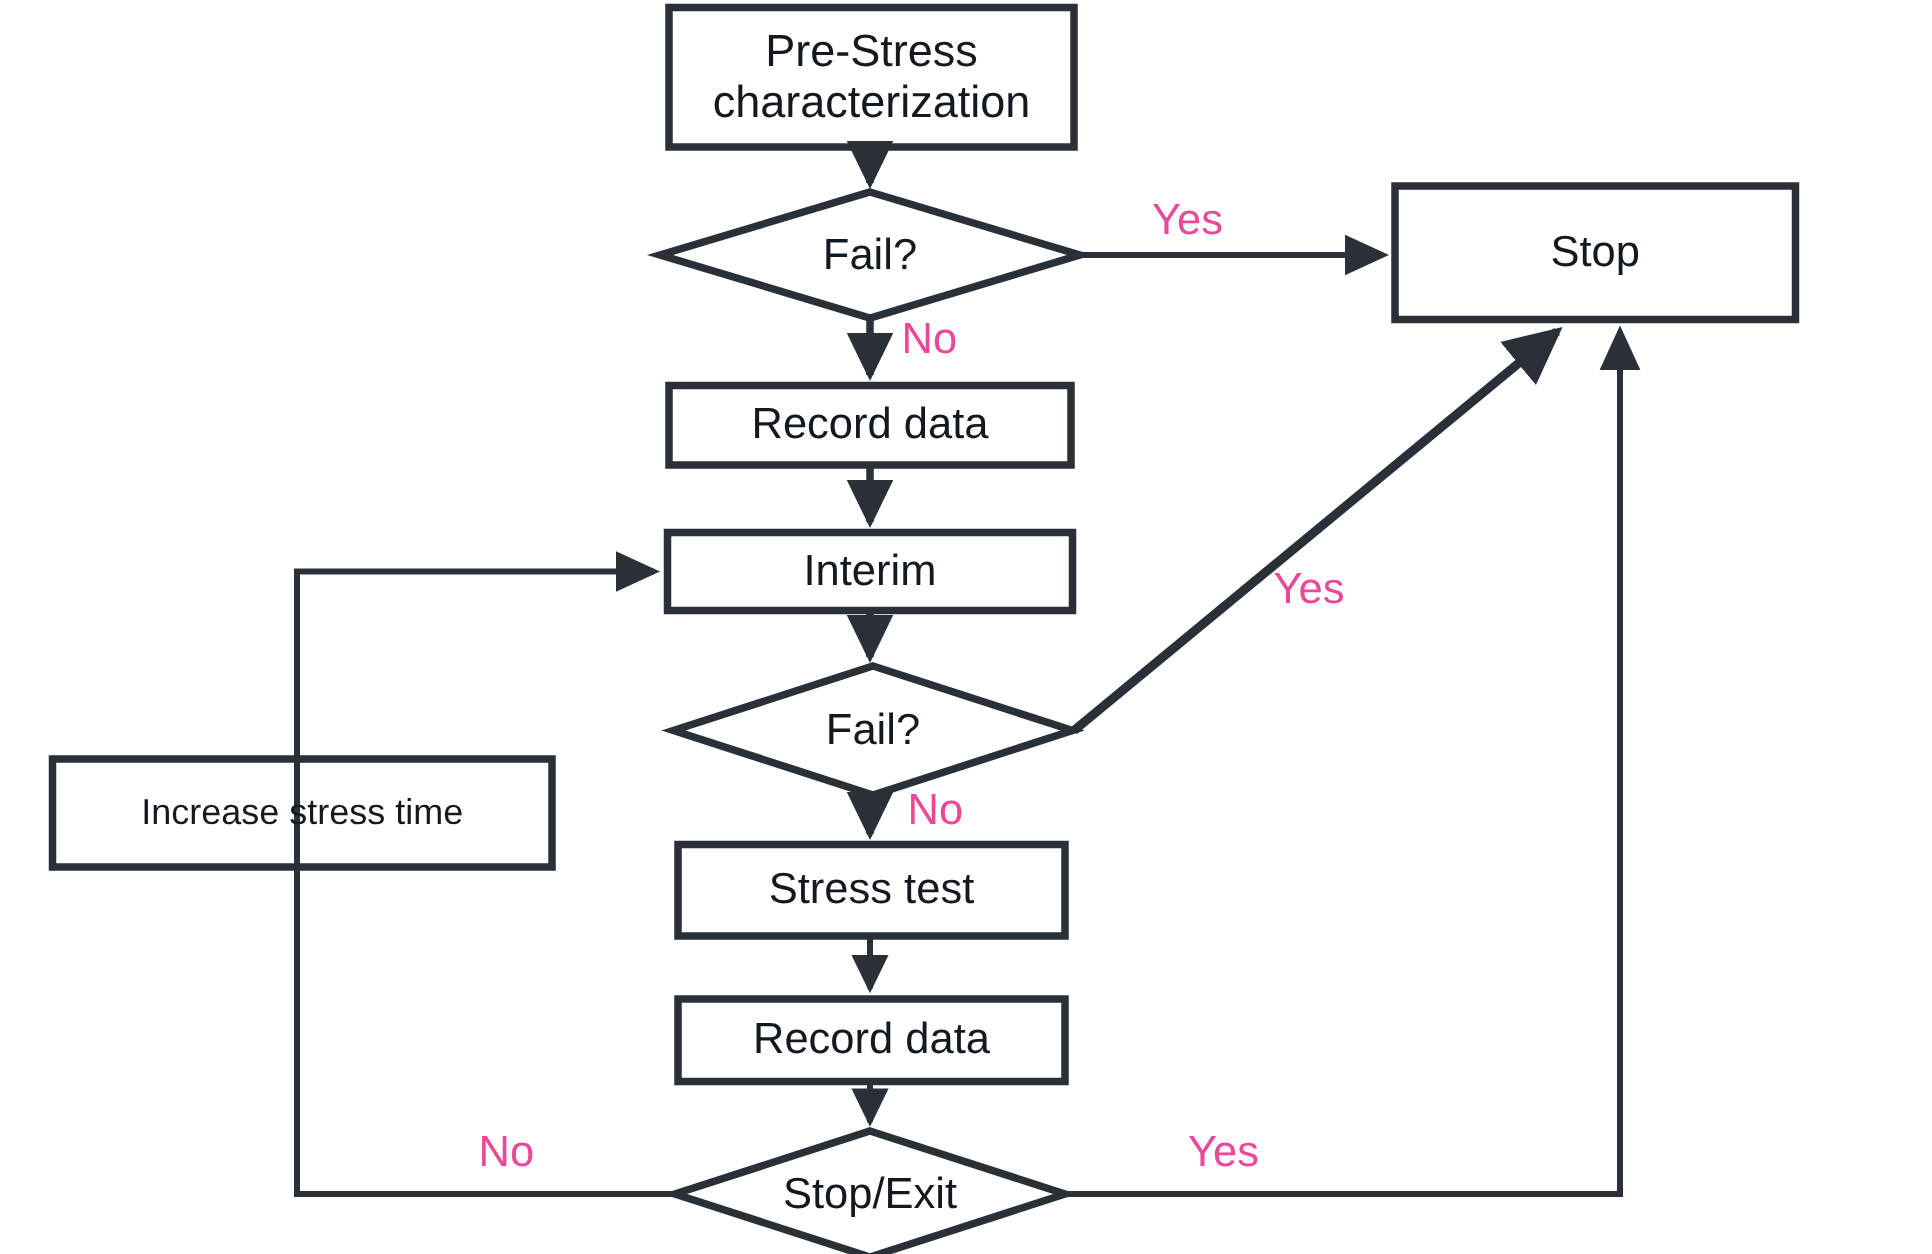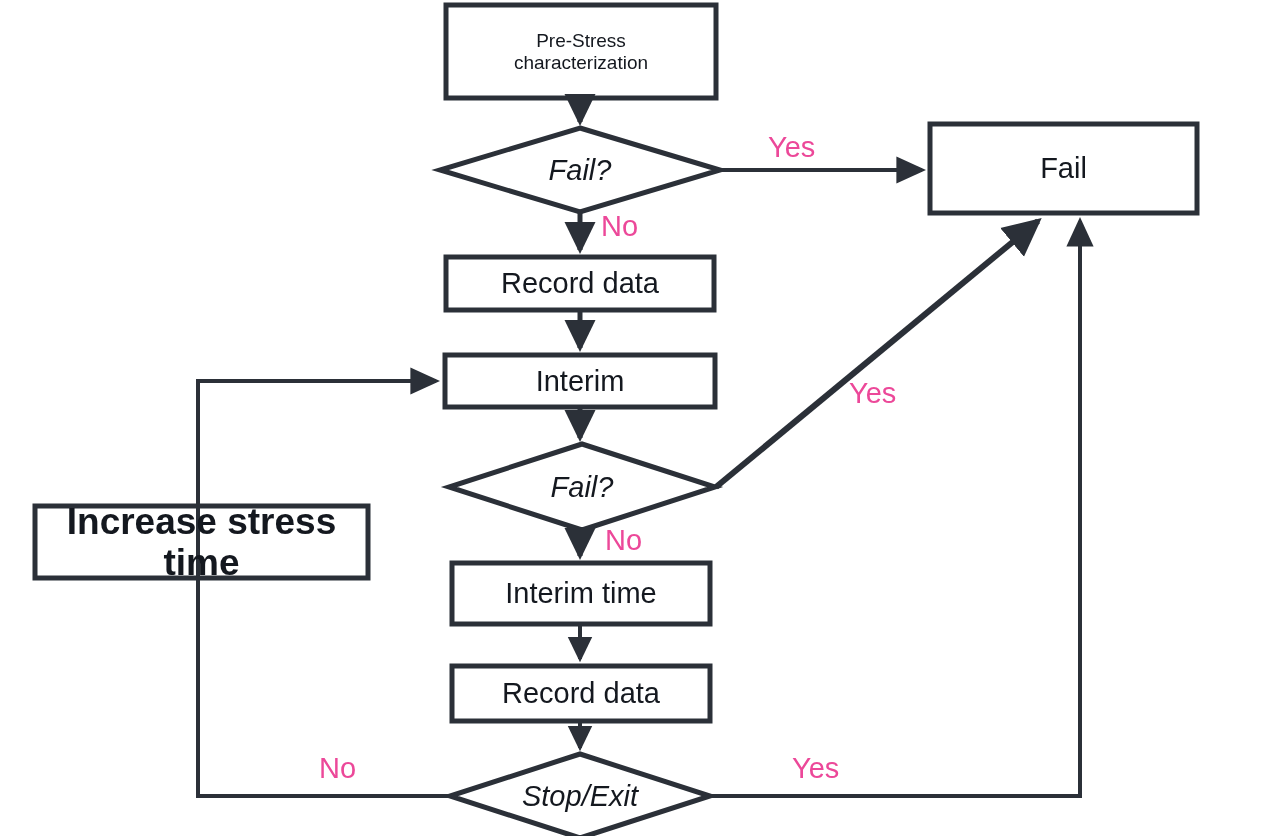--- a/index.html
+++ b/index.html
@@ -35,24 +35,24 @@
     white-space: pre-line;
     pointer-events: none;
   }
   .edge-label {
     position: absolute;
     color: #ec4899;
     white-space: nowrap;
     pointer-events: none;
   }
   .box-text { font-size: 29px; }
-  .box-text-two-line { font-size: 19px; }
-  .diamond-text { font-size: 29px; font-style: italic; }
+  .box-text-two-line { font-size: 30px; }
+  .diamond-text { font-size: 29px; }
   .edge-text { font-size: 29px; }
-  .wide-box-text { font-size: 37px; font-weight: bold; }
+  .wide-box-text { font-size: 24px; }
 </style>
 </head>
 <body>
 
 <div id="canvas">
 
   <svg id="flow-svg" viewBox="0 0 1288 836">
     <defs>
       <marker id="arrowhead" markerWidth="7" markerHeight="7" refX="5.6" refY="3.5" orient="auto" markerUnits="strokeWidth">
         <path d="M0,0.4 L6.4,3.5 L0,6.6 Z" fill="#2b3038"></path>
@@ -107,31 +107,31 @@
       <path d="M 710,796 L 1080,796 L 1080,221" stroke-width="4" marker-end="url(#arrowhead-thin)"></path>
 
     </g>
   </svg>
 
   <div class="node-label box-text-two-line" style="left:446px; top:5px; width:270px; height:93px;">Pre-Stress
 characterization</div>
 
   <div class="node-label diamond-text" style="left:440px; top:148px; width:280px; height:44px;">Fail?</div>
 
-  <div class="node-label box-text" style="left:930px; top:124px; width:267px; height:89px;">Fail</div>
+  <div class="node-label box-text" style="left:930px; top:124px; width:267px; height:89px;">Stop</div>
 
   <div class="node-label box-text" style="left:446px; top:257px; width:268px; height:53px;">Record data</div>
 
   <div class="node-label box-text" style="left:445px; top:355px; width:270px; height:52px;">Interim</div>
 
   <div class="node-label diamond-text" style="left:449px; top:465px; width:266px; height:44px;">Fail?</div>
 
   <div class="node-label wide-box-text" style="left:35px; top:506px; width:333px; height:72px;">Increase stress time</div>
 
-  <div class="node-label box-text" style="left:452px; top:563px; width:258px; height:61px;">Interim time</div>
+  <div class="node-label box-text" style="left:452px; top:563px; width:258px; height:61px;">Stress test</div>
 
   <div class="node-label box-text" style="left:452px; top:666px; width:258px; height:55px;">Record data</div>
 
   <div class="node-label diamond-text" style="left:450px; top:774px; width:260px; height:44px;">Stop/Exit</div>
 
   <div class="edge-label edge-text" style="left:768px; top:131px;">Yes</div>
 
   <div class="edge-label edge-text" style="left:601px; top:210px;">No</div>
 
   <div class="edge-label edge-text" style="left:849px; top:377px;">Yes</div>

